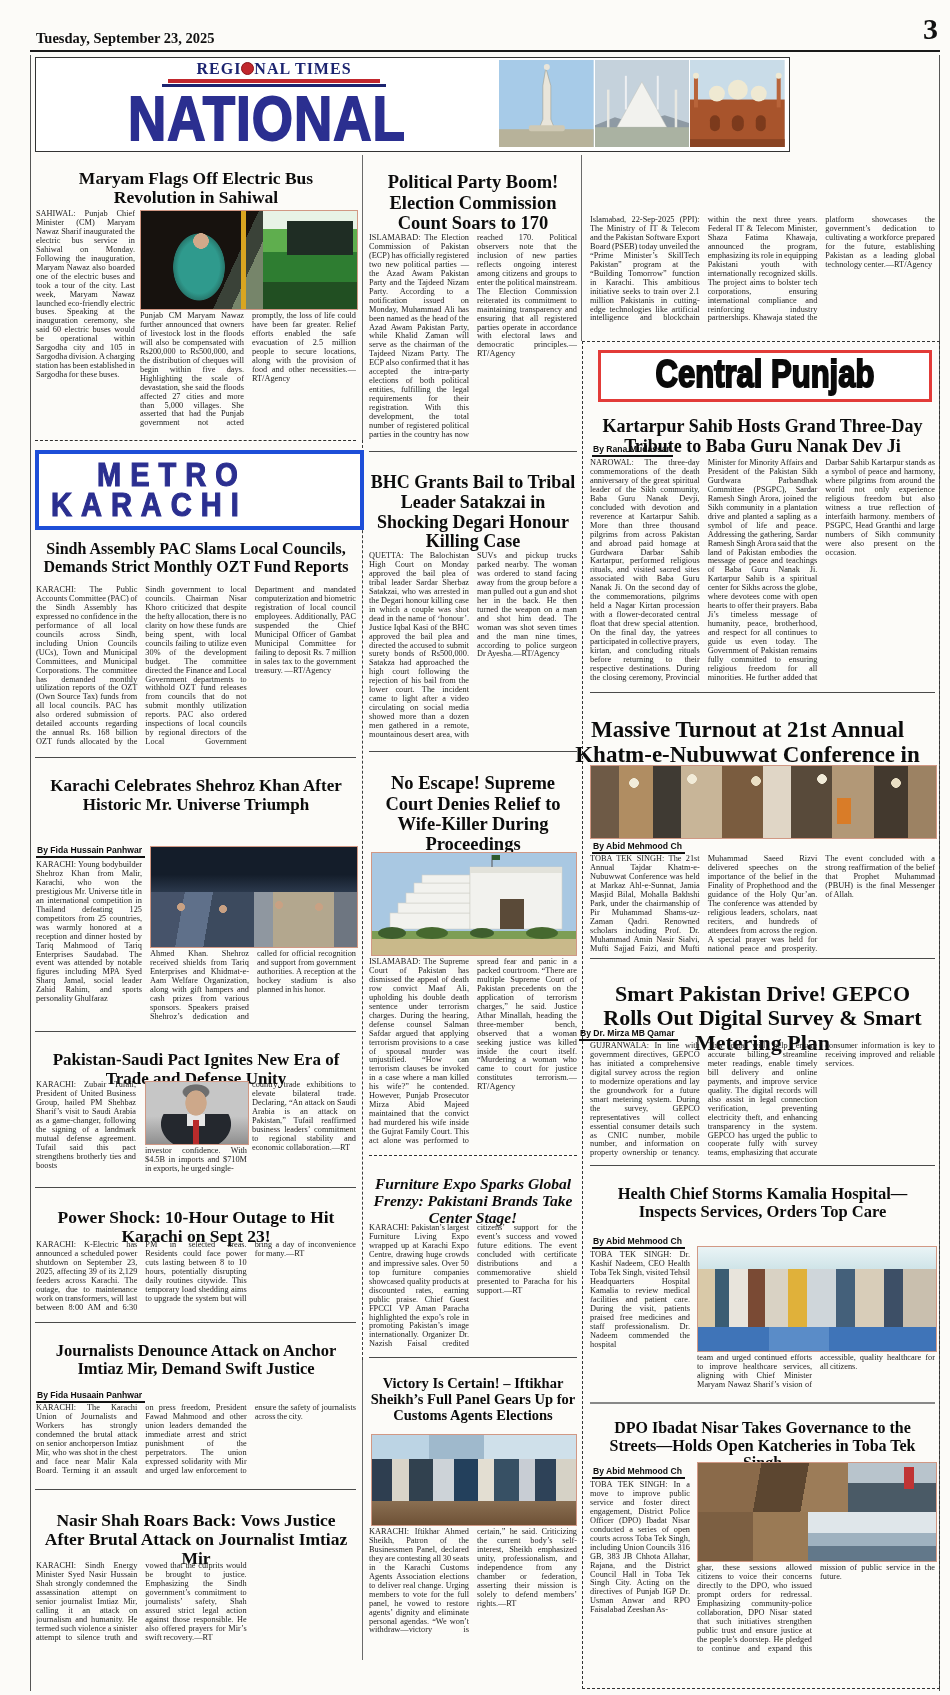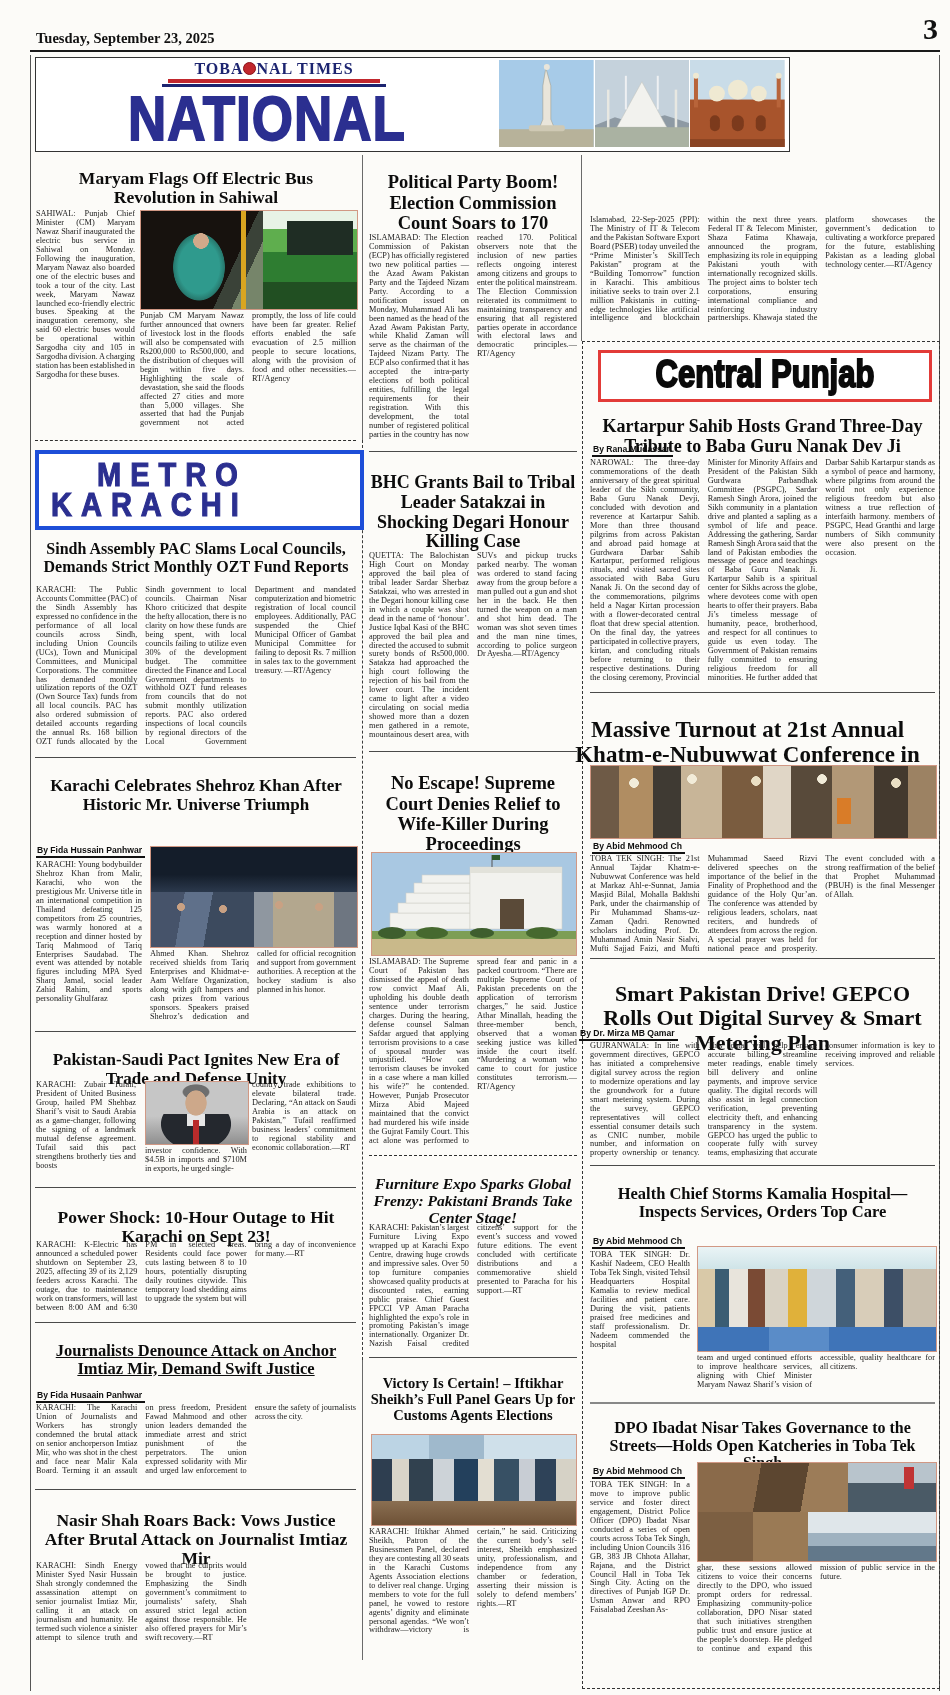--- a/index.html
+++ b/index.html
@@ -118,21 +118,21 @@
 <div class="page">
 
   <div class="date" style="left:36px;top:30px;">Tuesday, September 23, 2025</div>
   <div class="pageno" style="left:880px;top:12px;">3</div>
   <div class="toprule" style="left:30px;top:50px;width:910px;"></div>
   <div class="frame" style="left:30px;top:55px;height:1636px;"></div>
   <div class="frame" style="left:939px;top:55px;height:1636px;"></div>
 
   <div class="masthead" style="left:35px;top:57px;width:753px;height:93px;">
     <div class="rtlogo">
-      <span class="rtname">TOBA</span><span class="globe"></span><span class="rtname">NAL TIMES</span>
+      <span class="rtname">REGI</span><span class="globe"></span><span class="rtname">NAL TIMES</span>
       <div class="rtbar1"></div>
       <div class="rtbar2"></div>
     </div>
     <div class="natl">NATIONAL</div>
     <div class="mphotos">
       <div>
         <svg viewBox="0 0 95 88" preserveAspectRatio="none">
           <rect width="95" height="88" fill="#a7cbe8"></rect>
           <rect y="70" width="95" height="18" fill="#b7b29a"></rect>
           <path d="M47 8 L44 26 L44 60 L40 70 L56 70 L52 60 L52 26 Z" fill="#e9e5da" stroke="#9a937f" stroke-width="0.5"></path>
@@ -204,21 +204,21 @@
   <div class="body" style="left:36px;top:1081px;width:100px;height:102px;">KARACHI: Zubair Tufail, President of United Business Group, hailed PM Shehbaz Sharif’s visit to Saudi Arabia as a game-changer, following the signing of a landmark mutual defense agreement. Tufail said this pact strengthens brotherly ties and boosts</div>
   <div class="ph ph-tufail" style="left:145px;top:1081px;width:102px;height:62px;"></div>
   <div class="body" style="left:145px;top:1147px;width:102px;height:36px;">investor confidence. With $4.5B in imports and $710M in exports, he urged single-</div>
   <div class="body" style="left:252px;top:1081px;width:104px;height:102px;">country trade exhibitions to elevate bilateral trade. Declaring, “An attack on Saudi Arabia is an attack on Pakistan,” Tufail reaffirmed business leaders’ commitment to regional stability and economic collaboration.—RT</div>
   <div class="hr" style="left:35px;top:1187px;width:321px;"></div>
 
   <h2 class="hl" style="left:36px;top:1193px;width:320px;font-size:17.5px;">Power Shock: 10-Hour Outage to Hit Karachi on Sept 23!</h2>
   <div class="body c3" style="left:36px;top:1241px;width:320px;height:78px;">KARACHI: K-Electric has announced a scheduled power shutdown on September 23, 2025, affecting 39 of its 2,129 feeders across Karachi. The outage, due to maintenance work on transformers, will last between 8:00 AM and 6:30 PM in selected areas. Residents could face power cuts lasting between 8 to 10 hours, potentially disrupting daily routines citywide. This temporary load shedding aims to upgrade the system but will bring a day of inconvenience for many.—RT</div>
   <div class="hr" style="left:35px;top:1322px;width:321px;"></div>
 
-  <h2 class="hl" style="left:36px;top:1328px;width:320px;font-size:16.5px;text-decoration:underline;">Journalists Denounce Attack on Anchor Imtiaz Mir, Demand Swift Justice</h2>
+  <h2 class="hl" style="left:36px;top:1328px;width:320px;font-size:16.5px;">Journalists Denounce Attack on Anchor Imtiaz Mir, Demand Swift Justice</h2>
   <div class="byline" style="left:36px;top:1390px;">By Fida Husaain Panhwar</div>
   <div class="body c3" style="left:36px;top:1404px;width:320px;height:80px;">KARACHI: The Karachi Union of Journalists and Workers has strongly condemned the brutal attack on senior anchorperson Imtiaz Mir, who was shot in the chest and face near Malir Kala Board. Terming it an assault on press freedom, President Fawad Mahmood and other union leaders demanded the immediate arrest and strict punishment of the perpetrators. The union expressed solidarity with Mir and urged law enforcement to ensure the safety of journalists across the city.</div>
   <div class="hr" style="left:35px;top:1489px;width:321px;"></div>
 
   <h2 class="hl" style="left:36px;top:1496px;width:320px;font-size:17.5px;">Nasir Shah Roars Back: Vows Justice After Brutal Attack on Journalist Imtiaz Mir</h2>
   <div class="body c3" style="left:36px;top:1562px;width:320px;height:86px;">KARACHI: Sindh Energy Minister Syed Nasir Hussain Shah strongly condemned the assassination attempt on senior journalist Imtiaz Mir, calling it an attack on journalism and humanity. He termed such violence a sinister attempt to silence truth and vowed that the culprits would be brought to justice. Emphasizing the Sindh government’s commitment to journalists’ safety, Shah assured strict legal action against those responsible. He also offered prayers for Mir’s swift recovery.—RT</div>
 
   <h2 class="hl" style="left:369px;top:157px;width:208px;font-size:18.5px;">Political Party Boom! Election Commission Count Soars to 170</h2>
   <div class="body c2" style="left:369px;top:234px;width:208px;height:212px;">ISLAMABAD: The Election Commission of Pakistan (ECP) has officially registered two new political parties — the Azad Awam Pakistan Party and the Tajdeed Nizam Party. According to a notification issued on Monday, Muhammad Ali has been named as the head of the Azad Awam Pakistan Party, while Khalid Zaman will serve as the chairman of the Tajdeed Nizam Party. The ECP also confirmed that it has accepted the intra-party elections of both political entities, fulfilling the legal requirements for their registration. With this development, the total number of registered political parties in the country has now reached 170. Political observers note that the inclusion of new parties reflects ongoing interest among citizens and groups to enter the political mainstream. The Election Commission reiterated its commitment to maintaining transparency and ensuring that all registered parties operate in accordance with electoral laws and democratic principles.—RT/Agency</div>
   <div class="hr" style="left:369px;top:451px;width:208px;"></div>

